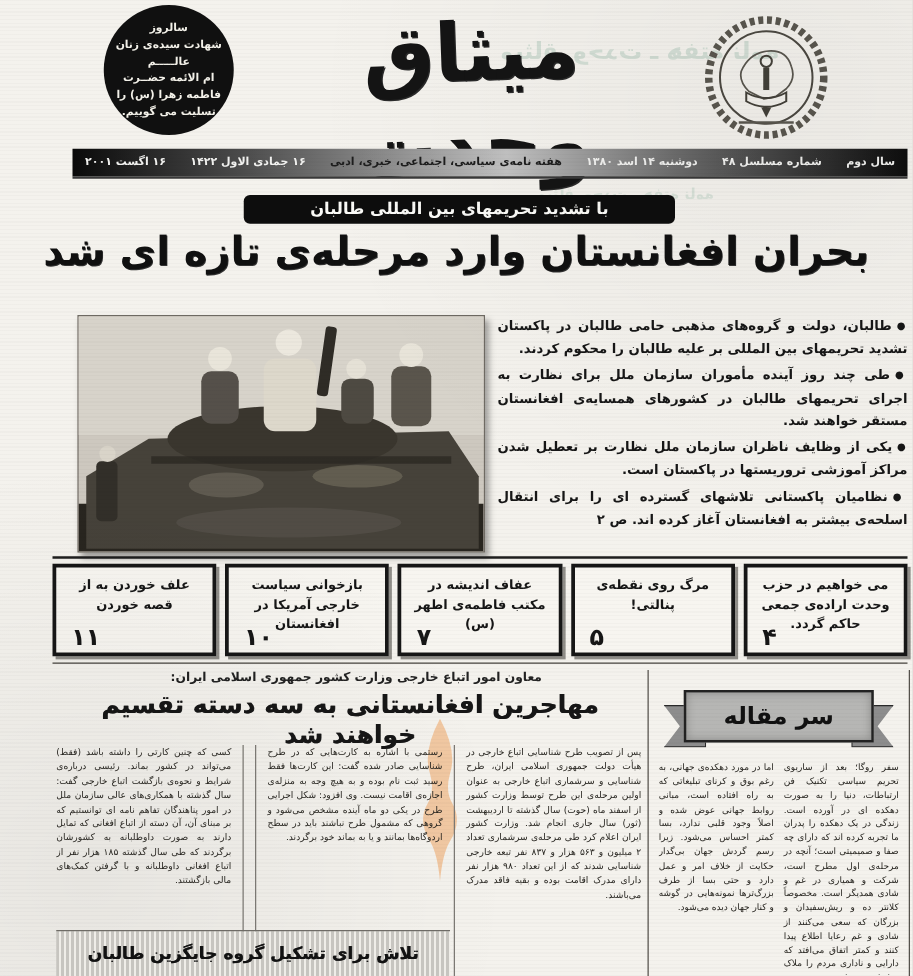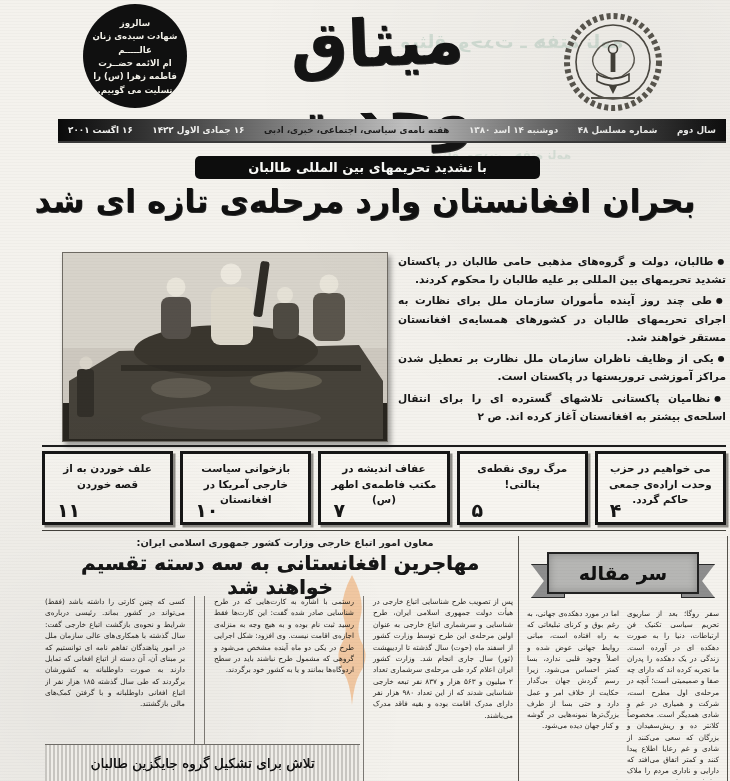--- a/index.html
+++ b/index.html
@@ -57,21 +57,21 @@
   #ribbon .tail.l{left:0;clip-path:polygon(0 0,100% 0,100% 100%,0 100%,38% 50%);}
   #ribbon .tail.r{right:0;clip-path:polygon(0 0,100% 0,62% 50%,100% 100%,0 100%);}
   #ribbon .band{position:absolute;left:16px;right:16px;top:8px;height:42px;background:#b6b6b4;border:2px solid #222;
     text-align:center;font-size:19px;font-weight:bold;letter-spacing:3px;line-height:38px;color:#111;
     box-shadow:inset 0 0 8px rgba(0,0,0,.25);}
   #edcols{display:flex;gap:8px;height:172px;overflow:hidden;}
   .ecol{flex:1;font-size:7.2px;line-height:1.56;text-align:justify;color:#26241f;}
   #bottomhead{left:45px;top:744px;width:315px;height:37px;z-index:2;
     background:repeating-linear-gradient(90deg,#c7c5c0 0 2px,#efedе8 2px 4px);
     background:repeating-linear-gradient(90deg,#c7c5c0 0 2px,#efede8 2px 4px);
-    border-top:1px solid #6e6b66;text-align:center;font-size:13.6px;font-weight:normal;line-height:37px;color:#121212;
+    border-top:1px solid #6e6b66;text-align:center;font-size:13.6px;font-weight:bold;line-height:37px;color:#121212;
     text-shadow:.4px .4px 0 #333;}
 </style>
 </head>
 <body>
 
 <div id="page">
 
   <div class="ghost" style="left:400px;top:30px;font-size:19px;">میثاق وحدت ـ هفته نامه</div>
   <div class="ghost" style="left:430px;top:148px;font-size:12px;opacity:.13;">میثاق وحدت ـ هفته نامه</div>
 
@@ -175,21 +175,21 @@
 
   <div id="watermark" class="abs">
     <svg width="60" height="130" viewBox="0 0 60 130">
       <path d="M30,0 q14,26 8,44 q-4,14 2,24 q8,14 -2,30 q-6,10 -8,32 q-2,-22 -8,-32 q-10,-16 -2,-30 q6,-10 2,-24 q-6,-18 8,-44z" fill="#f0a05a"></path>
     </svg>
   </div>
 
   <div id="artcols" class="abs">
     <div class="acol">پس از تصویب طرح شناسایی اتباع خارجی در هیأت دولت جمهوری اسلامی ایران، طرح شناسایی و سرشماری اتباع خارجی به عنوان اولین مرحله‌ی این طرح توسط وزارت کشور از اسفند ماه (حوت) سال گذشته تا اردیبهشت (ثور) سال جاری انجام شد. وزارت کشور ایران اعلام کرد طی مرحله‌ی سرشماری تعداد ۲ میلیون و ۵۶۳ هزار و ۸۳۷ نفر تبعه خارجی شناسایی شدند که از این تعداد ۹۸۰ هزار نفر دارای مدرک اقامت بوده و بقیه فاقد مدرک می‌باشند.</div>
     <div class="vrule"></div>
-    <div class="acol">رستمی با اشاره به کارت‌هایی که در طرح شناسایی صادر شده گفت: این کارت‌ها فقط رسید ثبت نام بوده و به هیچ وجه به منزله‌ی اجازه‌ی اقامت نیست. وی افزود: شکل اجرایی طرح در یکی دو ماه آینده مشخص می‌شود و گروهی که مشمول طرح نباشند باید در سطح اردوگاه‌ها بمانند و یا به کشور خود برگردند.</div>
+    <div class="acol">رستمی با اشاره به کارت‌هایی که در طرح شناسایی صادر شده گفت: این کارت‌ها فقط رسید ثبت نام بوده و به هیچ وجه به منزله‌ی اجازه‌ی اقامت نیست. وی افزود: شکل اجرایی طرح در یکی دو ماه آینده مشخص می‌شود و گروهی که مشمول طرح نباشند باید در سطح اردوگاه‌ها بمانند و یا به بماند خود برگردند.</div>
     <div class="vrule"></div>
     <div class="vrule"></div>
     <div class="acol">کسی که چنین کارتی را داشته باشد (فقط) می‌تواند در کشور بماند. رئیسی درباره‌ی شرایط و نحوه‌ی بازگشت اتباع خارجی گفت: سال گذشته با همکاری‌های عالی سازمان ملل در امور پناهندگان تفاهم نامه ای توانستیم که بر مبنای آن، آن دسته از اتباع افغانی که تمایل دارند به صورت داوطلبانه به کشورشان برگردند که طی سال گذشته ۱۸۵ هزار نفر از اتباع افغانی داوطلبانه و با گرفتن کمک‌های مالی بازگشتند.</div>
   </div>
 
   <div id="editorial" class="abs">
     <div id="ribbon">
       <div class="tail l"></div>
       <div class="tail r"></div>
       <div class="band">سر مقاله</div>

